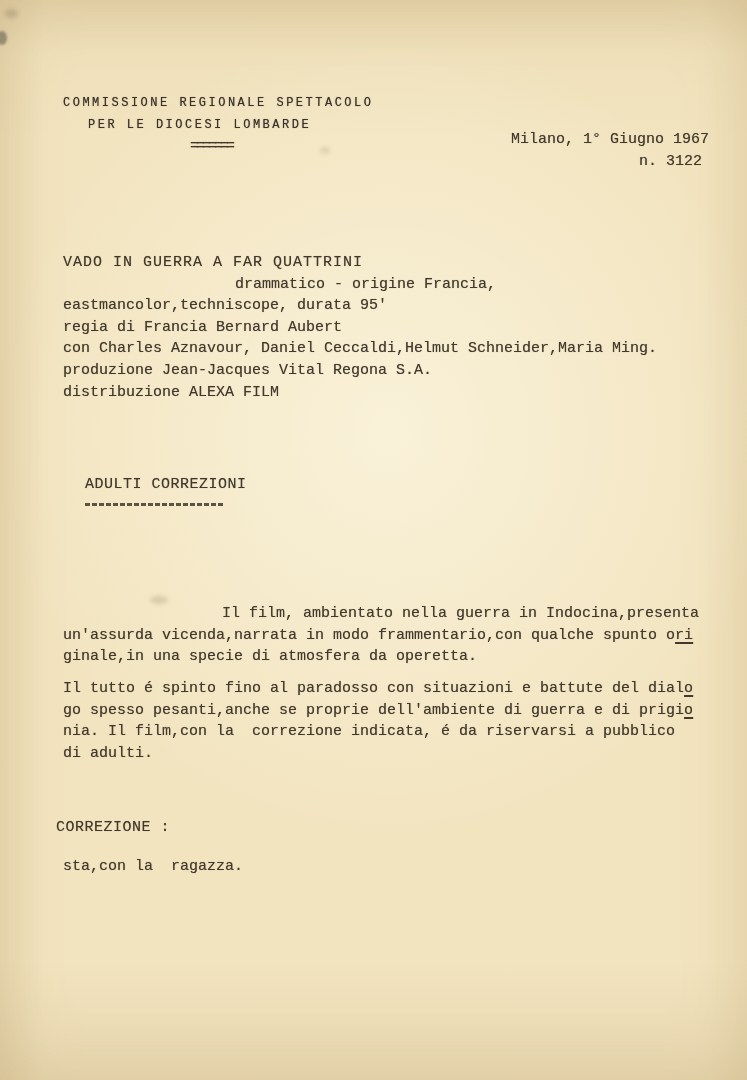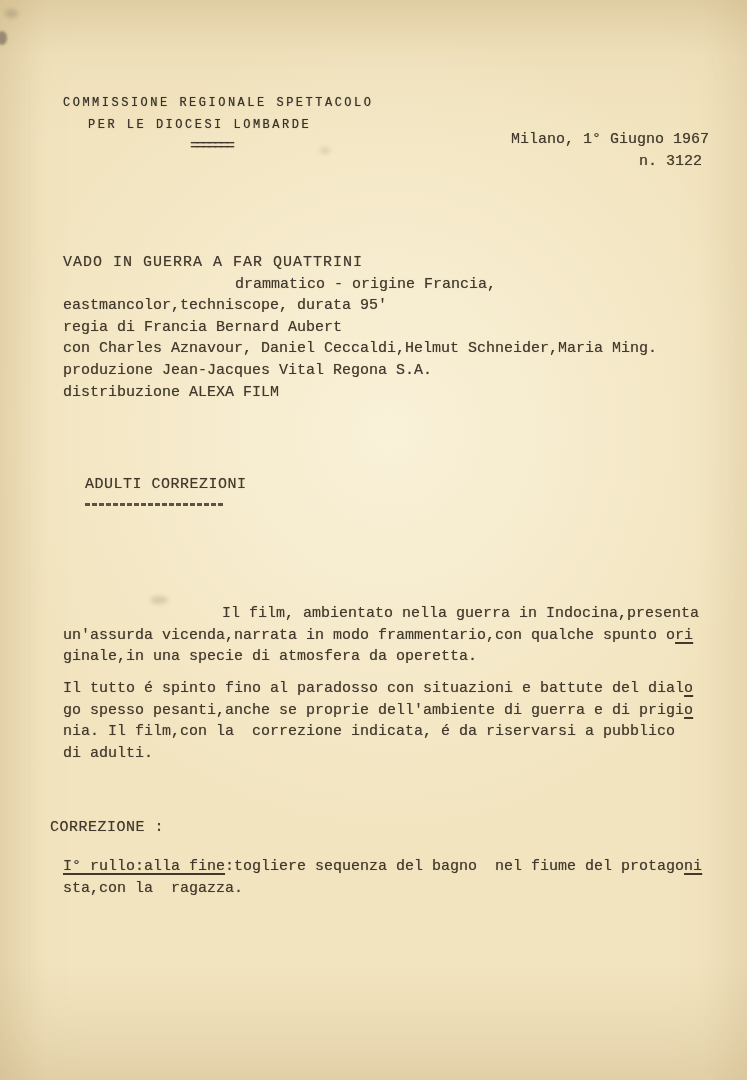--- a/index.html
+++ b/index.html
@@ -54,21 +54,21 @@
     margin-top: 7px;
     width: 138px; height: 3px;
     background: repeating-linear-gradient(90deg,
       rgba(66,57,44,0.85) 0 5px, rgba(66,57,44,0) 5px 7px);
   }
   
   .para1 { left: 63px; top: 603px; }
   .para1 .tline:nth-child(1) { padding-left: 159px; }
   .para2 { left: 63px; top: 678px; }
   
-  .heading-correzione { left: 50px; top: 817px; letter-spacing: 0.5px; }
+  .heading-correzione { left: 56px; top: 817px; letter-spacing: 0.5px; }
   .correction-lines { left: 63px; top: 856px; }
   
   .u {
     text-decoration: underline;
     text-decoration-thickness: 1.5px;
     text-underline-offset: 3px;
   }
   
   .smudge { border-radius: 50%; pointer-events: none; }
   .s1 { left: -3px; top: 31px; width: 10px; height: 14px; background: rgba(80,76,66,0.5); filter: blur(1px); }
@@ -123,17 +123,16 @@
   <div class="para para2">
       <div class="tline"><span>Il tutto é spinto fino al paradosso con situazioni e battute del dial</span><span class="u">o</span></div>
       <div class="tline"><span>go spesso pesanti,anche se proprie dell'ambiente di guerra e di prigi</span><span class="u">o</span></div>
       <div class="tline"><span>nia. Il film,con la  correzione indicata, é da riservarsi a pubblico</span></div>
       <div class="tline"><span>di adulti.</span></div>
     </div>
 
   <div class="heading-correzione">CORREZIONE :</div>
 
   <div class="correction-lines">
-      <div class="tline"><span class="u">I° rullo:alla fine</span><span>:togliere sequenza del bagno  nel fiume del protago</span><span class="u">ni</span></div>
       <div class="tline"><span>sta,con la  ragazza.</span></div>
     </div>
 
 </div>
 
 </body></html>

